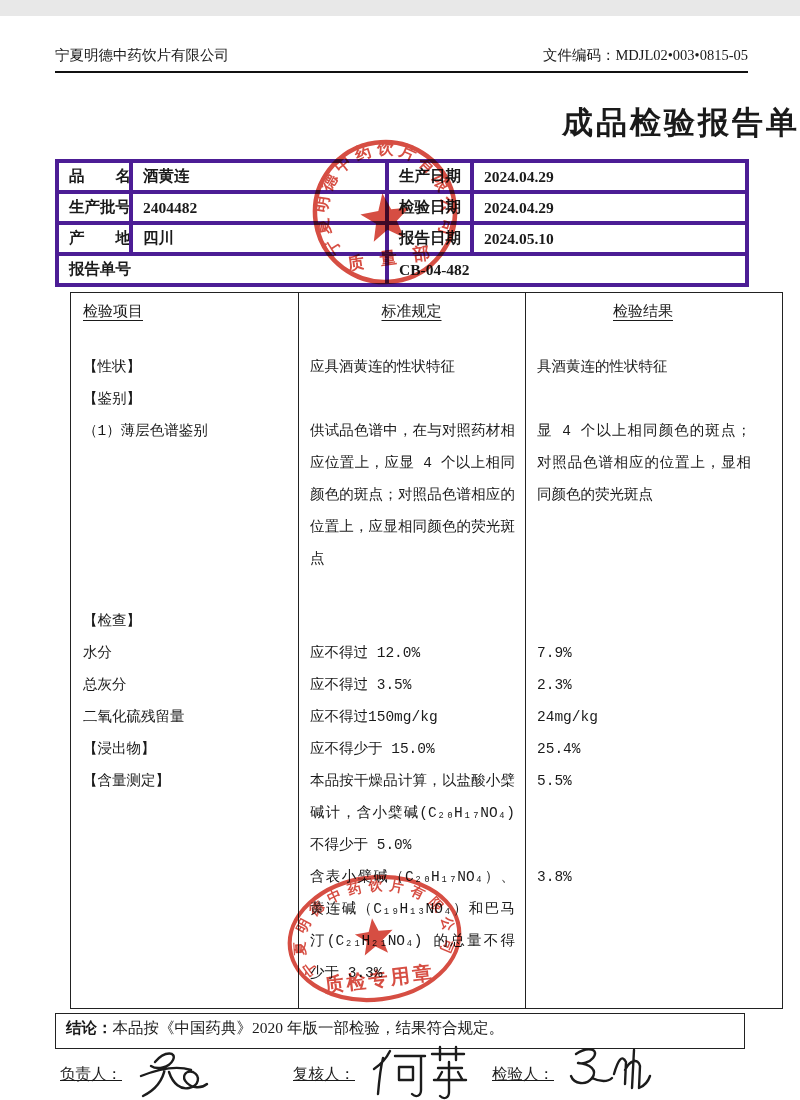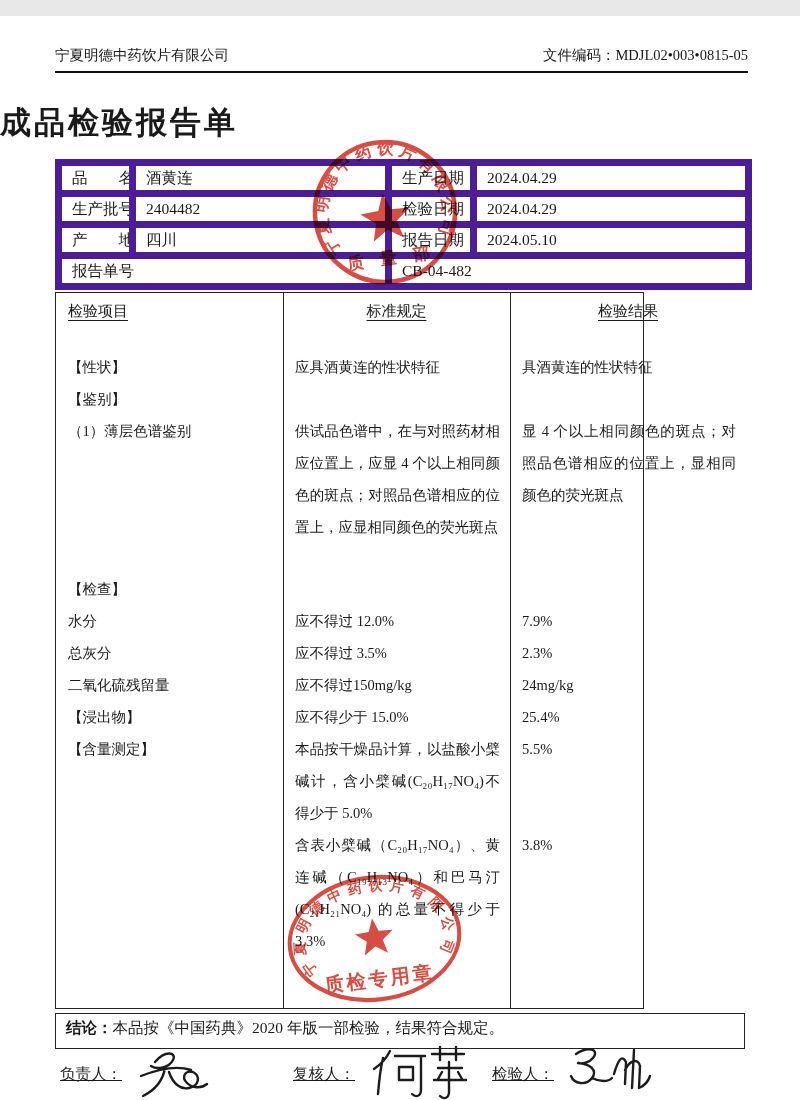--- a/index.html
+++ b/index.html
@@ -12,36 +12,36 @@
   
   .doc-header {
     position:absolute; left:55px; top:30px; width:693px;
     display:flex; justify-content:space-between; align-items:flex-end;
     font-size:14.5px; padding-bottom:6px; border-bottom:2px solid #111;
   }
   .doc-header .code { font-family:"Liberation Serif","DejaVu Serif",serif; }
   
   .doc-title {
     position:absolute; left:0; top:86px; width:100%;
-    text-align:left; font-size:31px; font-weight:bold; letter-spacing:3px;
+    text-align:right; font-size:31px; font-weight:bold; letter-spacing:3px;
   }
   
   table.info {
     position:absolute; left:55px; top:143px; width:690px;
     border-collapse:collapse; table-layout:fixed; font-size:15.5px;
   }
   table.info td {
-    border:7px solid #4c1d95; height:31px; padding:0 16px 0 10px;
-    overflow:hidden; white-space:nowrap;
+    border:4px solid #4c1d95; height:31px; padding:0 16px 0 10px;
+    overflow:hidden; white-space:nowrap;font-weight:bold;
   }
   table.info { border:1.5px solid #222; }
   
   .main-table {
-    position:absolute; left:55px; top:276px; width:589px; height:717px;
-    border:1.5px solid #222; font-size:14.5px;
+    position:absolute; left:70px; top:276px; width:713px; height:717px;
+    border:1.5px solid #222; font-size:14.5px;font-family:Liberation Mono, monospace;
   }
   .vline { position:absolute; top:0; bottom:0; width:1px; background:#222; }
   .vline.v1 { left:227px; } .vline.v2 { left:454px; }
   .mrow { display:grid; grid-template-columns:227px 227px 236px; line-height:32px; }
   .mrow > div { padding:0 10px 0 12px; }
   .mrow .std, .mrow .res { text-align:justify;padding-left:12px; }
   .mt-head { display:grid; grid-template-columns:227px 227px 236px; padding-top:9px; height:40px; font-size:15px; }
   .mt-head .h { text-align:center; }
   .mt-head .h:first-child { text-align:left; padding-left:12px; }
   .mt-head .h span { text-decoration:underline; text-underline-offset:4px; }

